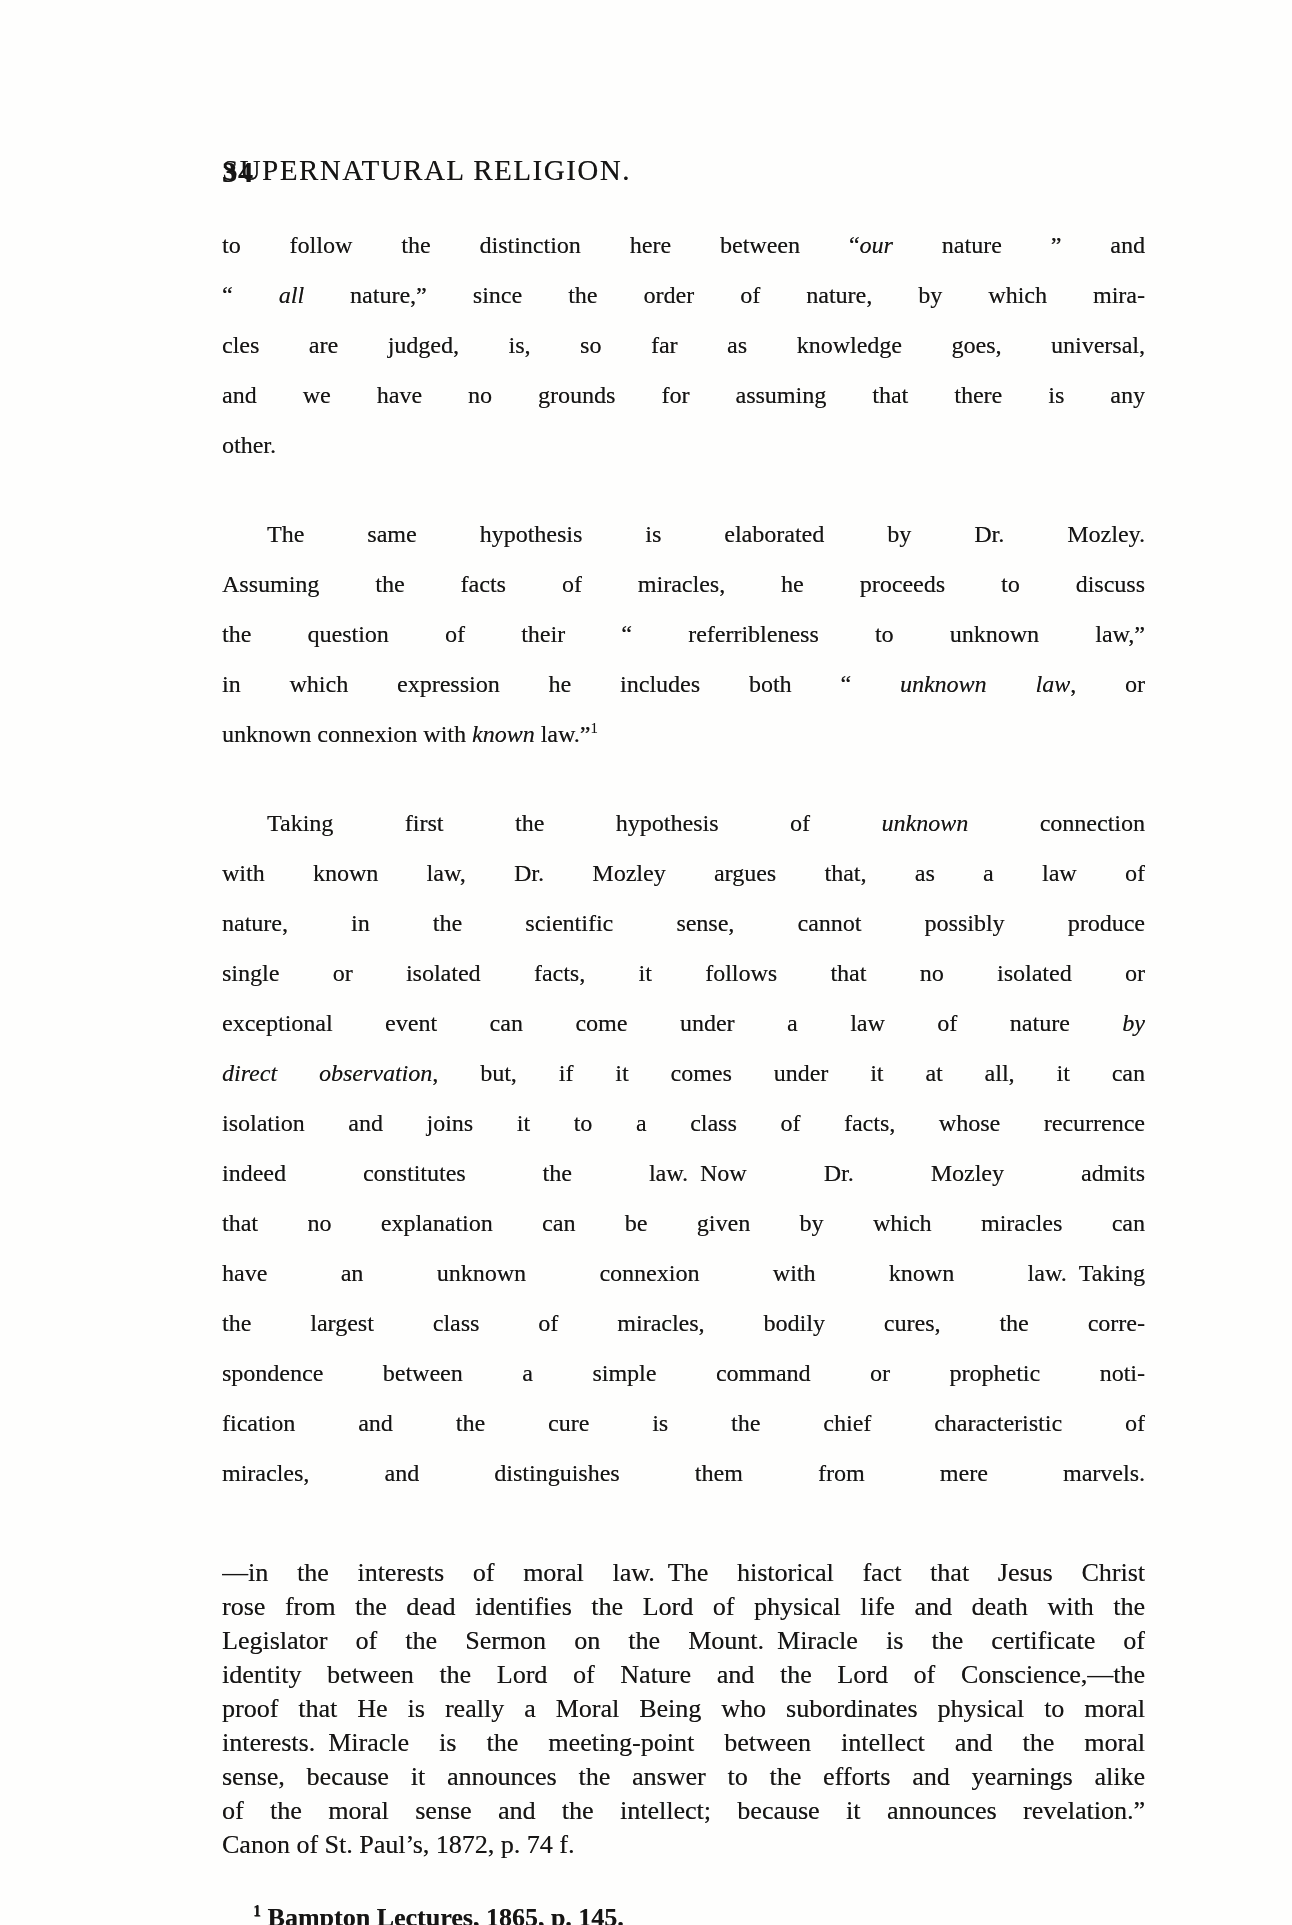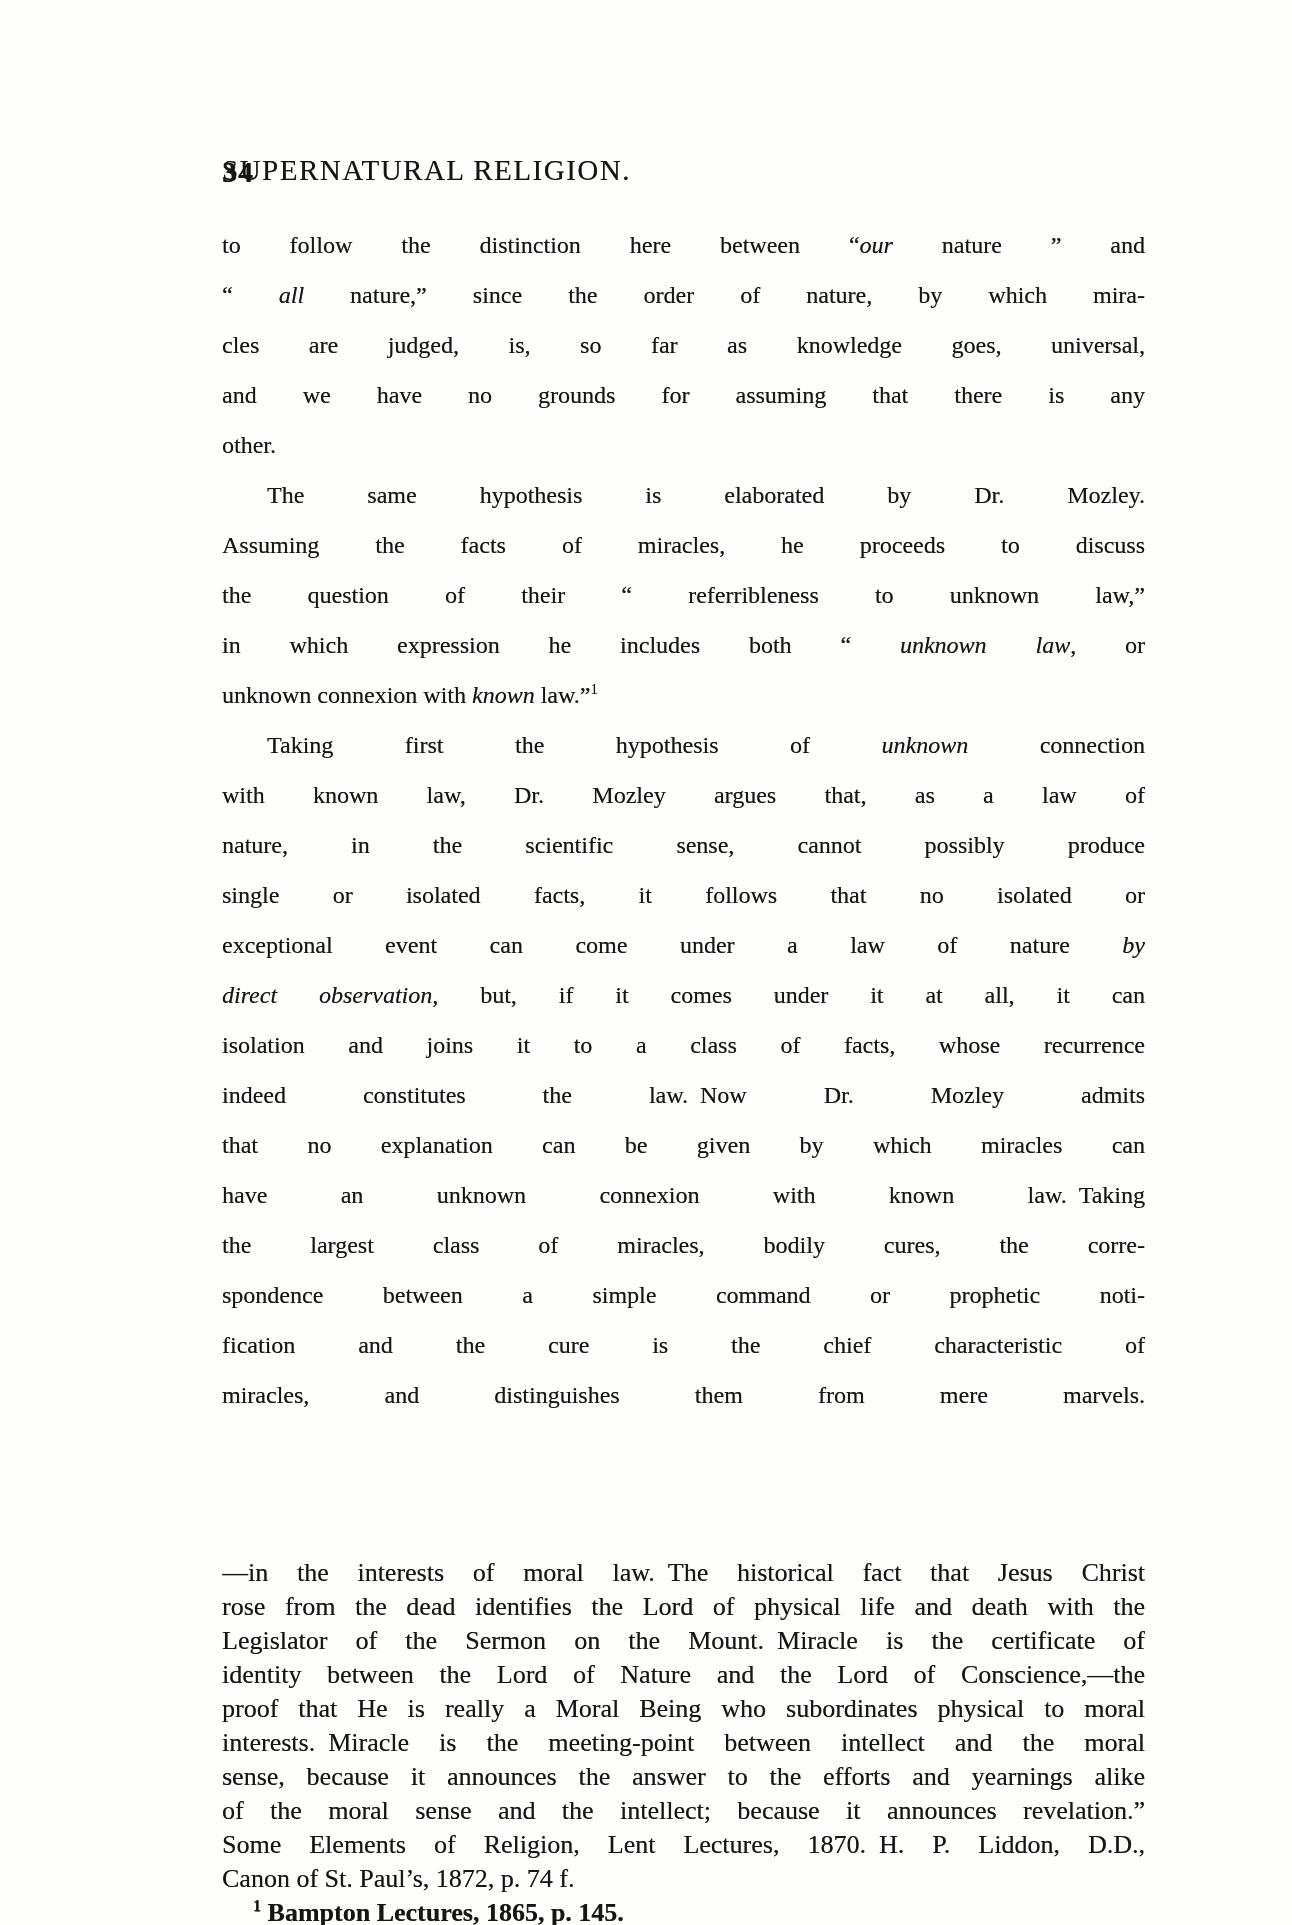--- a/index.html
+++ b/index.html
@@ -61,21 +61,21 @@
     height: 50px;
     overflow: hidden;
   }
   .footnote-section .line {
     height: 34px;
   }
   .line.justify {
     text-align: justify;
     text-align-last: justify;
   }
-  .line.indent { text-indent: 45px; }
+  .line.indent { text-indent: 45px; margin-top: 39px; }
   .footnote-section .line.indent { text-indent: 31px; font-weight: bold; }
   em { font-style: italic; }
   sup {
     font-size: 0.62em;
     vertical-align: super;
     line-height: 0;
   }
 </style>
 </head>
 <body>
@@ -116,18 +116,17 @@
 
   <div class="footnote-section">
       <div class="line justify"><span>—in the interests of moral law. The historical fact that Jesus Christ</span></div>
       <div class="line justify"><span>rose from the dead identifies the Lord of physical life and death with the</span></div>
       <div class="line justify"><span>Legislator of the Sermon on the Mount. Miracle is the certificate of</span></div>
       <div class="line justify"><span>identity between the Lord of Nature and the Lord of Conscience,—the</span></div>
       <div class="line justify"><span>proof that He is really a Moral Being who subordinates physical to moral</span></div>
       <div class="line justify"><span>interests. Miracle is the meeting-point between intellect and the moral</span></div>
       <div class="line justify"><span>sense, because it announces the answer to the efforts and yearnings alike</span></div>
       <div class="line justify"><span>of the moral sense and the intellect; because it announces revelation.”</span></div>
-      <div class="line justify"><span>Some Elements of Religion, Lent Lectures, 1870. H. P. Liddon, D.D.,</span></div>
       <div class="line"><span>Canon of St. Paul’s, 1872, p. 74 f.</span></div>
       <div class="line indent"><sup>1</sup><span> Bampton Lectures, 1865, p. 145.</span></div>
     </div>
 
 </div>
 
 </body></html>

